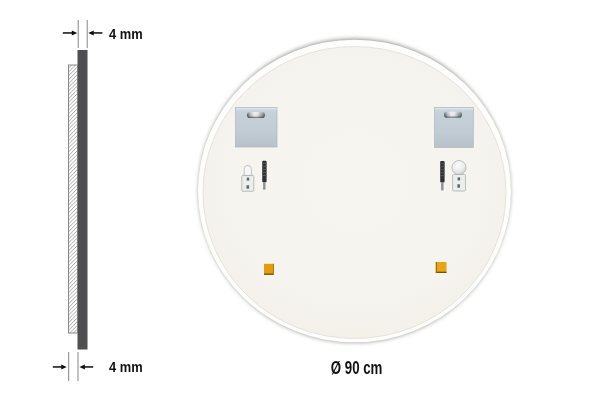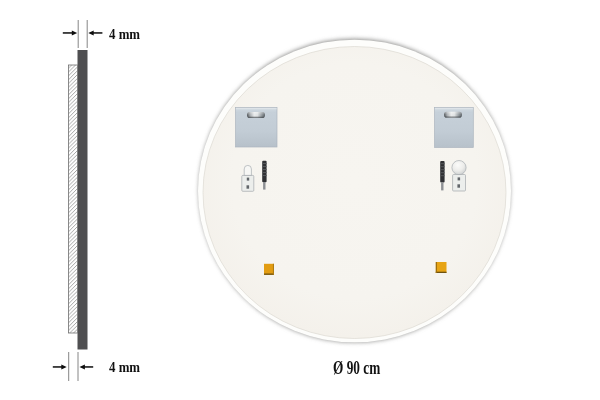--- a/index.html
+++ b/index.html
@@ -1,17 +1,17 @@
 <!DOCTYPE html>
 <html><head>
 <meta charset="utf-8">
 <style>
   html,body{margin:0;padding:0;background:#ffffff;}
   .page{position:relative;width:600px;height:400px;background:#ffffff;overflow:hidden;
-        font-family:Liberation Serif, serif;}
+        font-family:Liberation Sans, sans-serif;}
 </style>
 </head>
 <body>
 <div class="page">
 <svg width="600" height="400" viewBox="0 0 600 400" xmlns="http://www.w3.org/2000/svg">
   <defs>
     <filter id="blur3" x="-20%" y="-20%" width="140%" height="140%">
       <feGaussianBlur stdDeviation="2.3"></feGaussianBlur>
     </filter>
     <radialGradient id="discGrad" cx="50%" cy="46%" r="56%">

